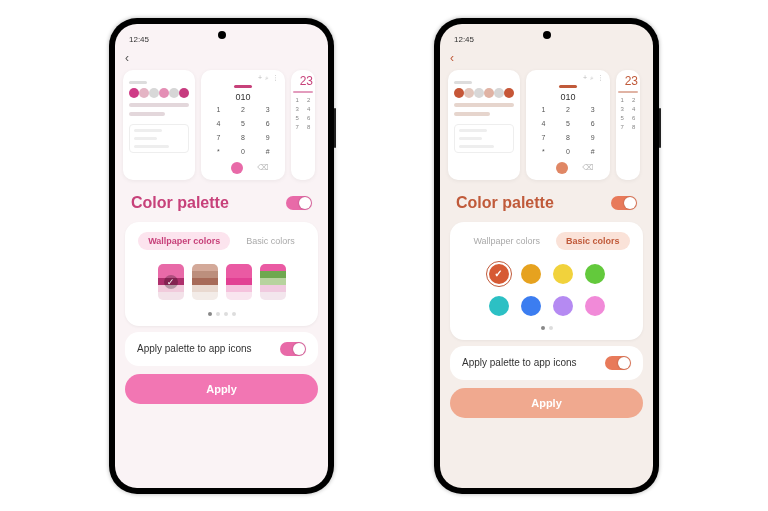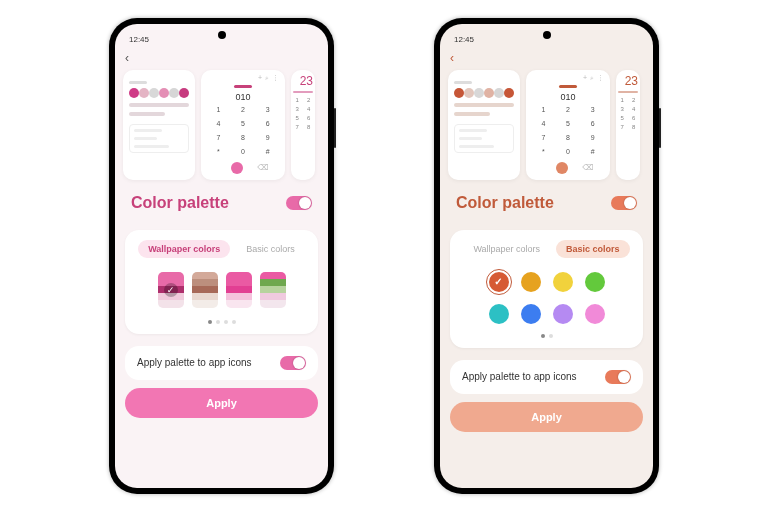--- a/index.html
+++ b/index.html
@@ -88,21 +88,21 @@
   .section-title-row { display:flex; justify-content:space-between; align-items:center; padding: 10px 16px 6px 16px;}
   .section-title { font-size:16px; font-weight:600; }
   .accentA { color: #c7417a; }
   .accentB { color: #c05a3a; }
   .toggle { width:26px; height:14px; border-radius:8px; position:relative; }
   .toggle .knob { width:12px; height:12px; background:#fff; border-radius:50%; position:absolute; top:1px; right:1px; box-shadow:0 0 2px rgba(0,0,0,0.3);}
   .tglA { background:#e86aa8; }
   .tglB { background:#e87a5a; }
 
   .card {
-    margin: 12px 10px;
+    margin: 4px 10px;
     background:#fff;
     border-radius: 14px;
     padding: 8px 10px 10px 10px;
     box-shadow: 0 1px 3px rgba(0,0,0,0.05);
   }
   .tabs { display:flex; justify-content:center; gap:6px; padding:2px 0 10px 0;}
   .tab { font-size:9px; padding:4px 10px; border-radius:10px; color:#aaa; }
   .tab.activeA { background:#fce4ee; color:#c7417a; font-weight:600;}
   .tab.activeB { background:#fae2d8; color:#c05a3a; font-weight:600;}
 

